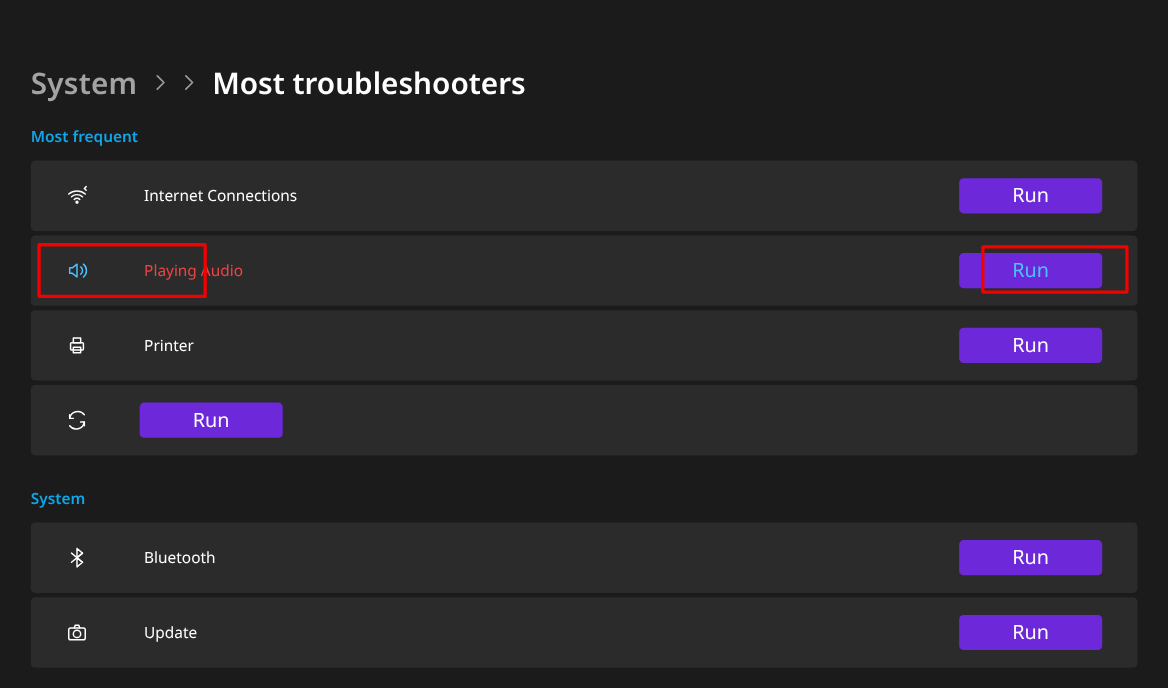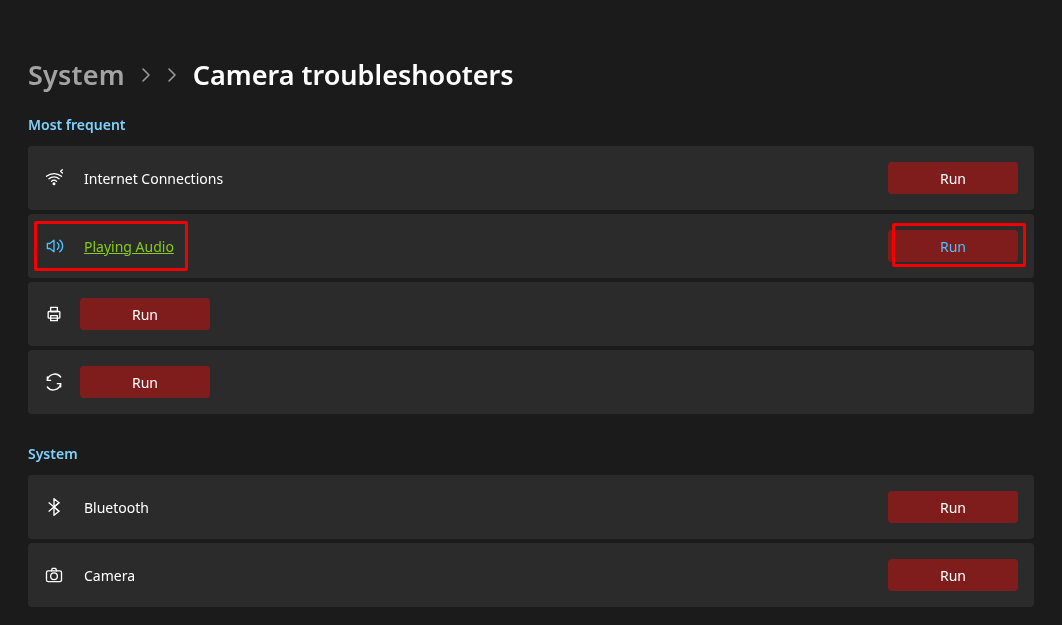--- a/index.html
+++ b/index.html
@@ -30,90 +30,91 @@
     }
     .breadcrumb .current {
       color: #ffffff;
       font-size: 27px;
       font-weight: 600;
     }
     .breadcrumb .chevron svg { display:block; }
     .section-label {
       font-size: 14px;
       font-weight: 600;
-      color: #7dd3fc;
+      color: #0ea5e9;
       margin-bottom: 12px;
       margin-top: 4px;
     }
     .list { display:flex; flex-direction:column; gap:4px; }
     .row {
       background: #2b2b2b;
       border-radius: 4px;
       display:flex;
       align-items:center;
       height: 64px;
-      padding: 0 16px;
+      padding: 0 32px;
       position: relative;
+      gap: 31px;
     }
     .row .icon-col {
       width: 36px;
       display:flex;
       align-items:center;
       justify-content:flex-start;
     }
     .row .icon-col svg { stroke: #ffffff; }
     .row .label {
       font-size: 14px;
       color: #ffffff;
       flex: 1 1 auto;
       padding-left: 4px;
     }
     .run-btn {
-      background: #7f1d1d;
+      background: #6d28d9;
       color: #ffffff;
       border: none;
       border-radius: 4px;
       width: 130px;
       height: 32px;
-      font-size: 14px;
+      font-size: 18px;
       font-family: inherit;
       cursor: pointer;
     }
     
     .hl-box {
       position:absolute;
       border: 3px solid #f40000;
       border-radius: 2px;
       pointer-events: none;
     }
     .hl-left { left:6px; top:7px; width:154px; height:50px; }
     .hl-right { right:8px; top:9px; width:134px; height:44px; }
     .row.highlight .label, .row.highlight .icon-col svg { color:#4cc2ff; stroke:#4cc2ff; }
-    .row.highlight .label { color:#84cc16;text-decoration:underline; }
+    .row.highlight .label { color:#ef4444; }
     .row.highlight .run-btn { color:#4cc2ff; }
     .section-gap { height: 26px; }
   </style>
 </head>
 <body>
 
 <div class="topbar"></div>
 
 <nav class="breadcrumb">
   <a href="#">System</a>
   <span class="chevron">
     <svg width="10" height="16" viewBox="0 0 10 16" fill="none">
         <path d="M2 2 L8 8 L2 14" stroke="#9a9a9a" stroke-width="1.6" stroke-linecap="round" stroke-linejoin="round"></path>
       </svg>
   </span>
   <span class="chevron">
     <svg width="10" height="16" viewBox="0 0 10 16" fill="none">
         <path d="M2 2 L8 8 L2 14" stroke="#9a9a9a" stroke-width="1.6" stroke-linecap="round" stroke-linejoin="round"></path>
       </svg>
   </span>
-  <span class="current">Camera troubleshooters</span>
+  <span class="current">Most troubleshooters</span>
 </nav>
 
 <div class="section-label">Most frequent</div>
 
 <div class="list">
 
   <div class="row">
     <span class="icon-col">
       <svg width="20" height="20" viewBox="0 0 24 24" fill="none" stroke-width="1.6" stroke-linecap="round" stroke-linejoin="round">
           <path d="M3 10 A14 14 0 0 1 21 10"></path>
@@ -142,20 +143,21 @@
   </div>
 
   <div class="row">
     <span class="icon-col">
       <svg width="20" height="20" viewBox="0 0 24 24" fill="none" stroke-width="1.6" stroke-linecap="round" stroke-linejoin="round">
           <rect x="5" y="9" width="14" height="8" rx="1"></rect>
           <rect x="8" y="4" width="8" height="5"></rect>
           <rect x="8" y="14" width="8" height="6"></rect>
         </svg>
     </span>
+    <span class="label">Printer</span>
     <button class="run-btn">Run</button>
   </div>
 
   <div class="row">
     <span class="icon-col">
       <svg width="20" height="20" viewBox="0 0 24 24" fill="none" stroke-width="1.6" stroke-linecap="round" stroke-linejoin="round">
           <path d="M20 6 A9 9 0 0 0 4 10"></path>
           <path d="M4 18 A9 9 0 0 0 20 14"></path>
           <path d="M4 6 V10 H8"></path>
           <path d="M20 18 V14 H16"></path>
@@ -185,17 +187,17 @@
   </div>
 
   <div class="row">
     <span class="icon-col">
       <svg width="20" height="20" viewBox="0 0 24 24" fill="none" stroke-width="1.6" stroke-linecap="round" stroke-linejoin="round">
           <rect x="3" y="7" width="18" height="13" rx="2"></rect>
           <circle cx="12" cy="13.5" r="4"></circle>
           <path d="M9 7 L10 4 H14 L15 7"></path>
         </svg>
     </span>
-    <span class="label">Camera</span>
+    <span class="label">Update</span>
     <button class="run-btn">Run</button>
   </div>
 
 </div>
 
 </body></html>

